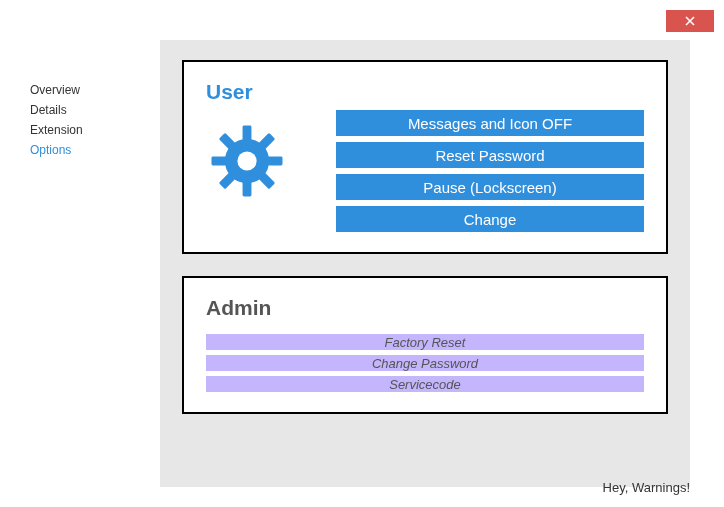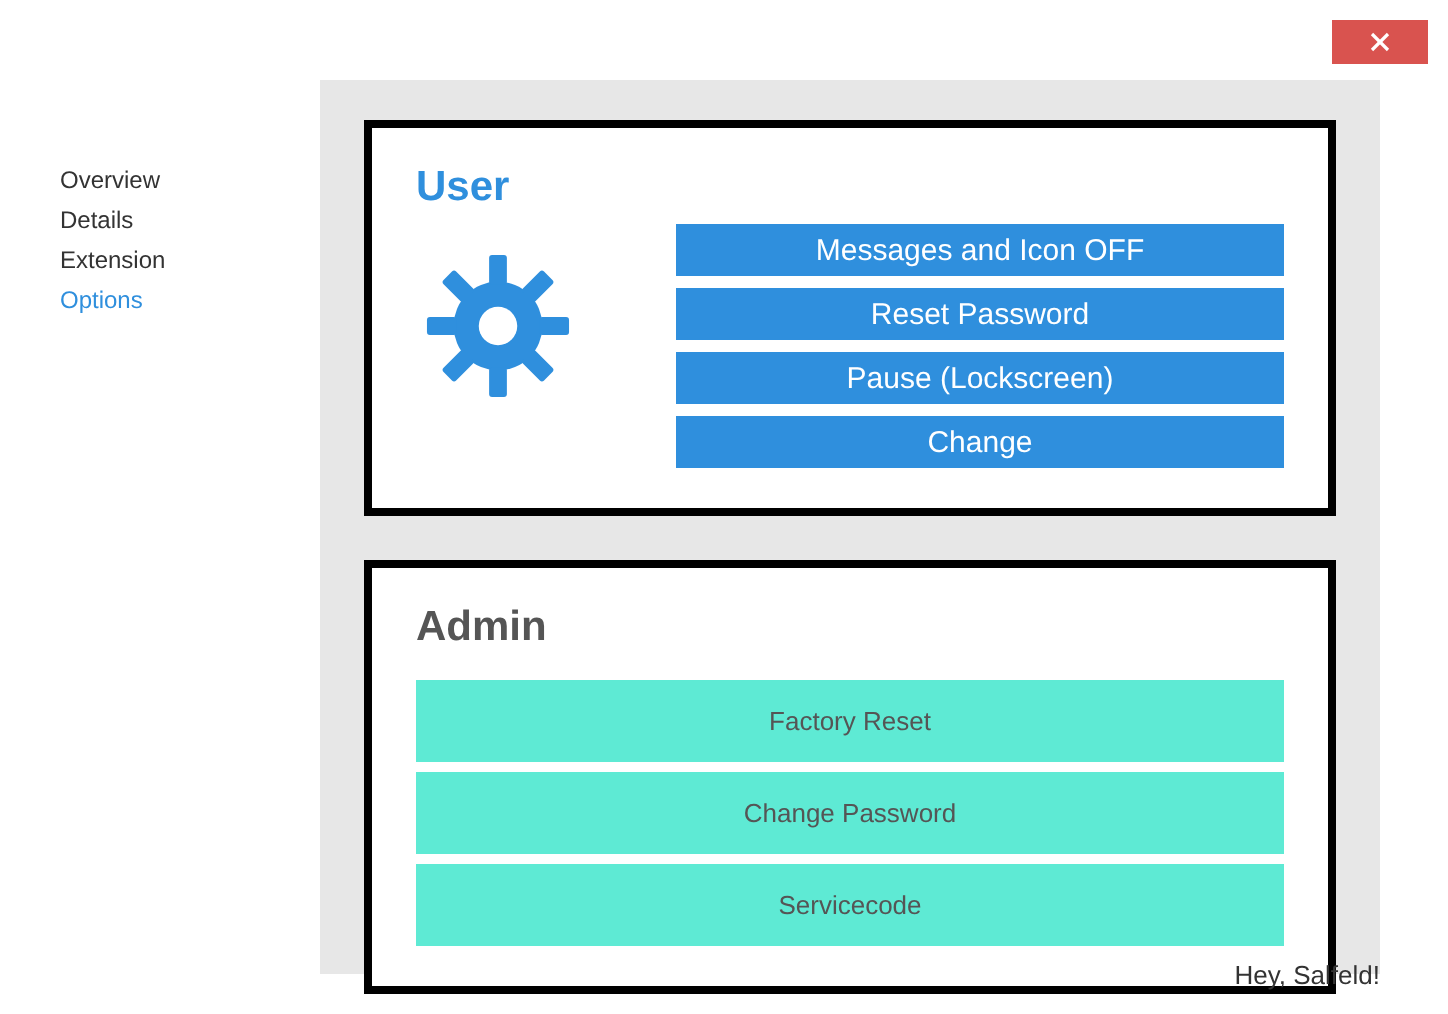--- a/index.html
+++ b/index.html
@@ -52,21 +52,21 @@
   .sidebar-item.active { color: #2f8fdd; }
   .main {
     flex: 1;
     background: #e7e7e7;
     padding: 20px 22px 16px 22px;
     display: flex;
     flex-direction: column;
   }
   .panel {
     background: #fff;
-    border: 4px solid #000000;
+    border: 2px solid #000000;
     padding: 18px 22px 20px 22px;
   }
   .panel + .panel { margin-top: 22px; }
   .panel-user .panel-header { color: #2f8fdd; font-weight: 700; font-size: 21px; }
   .panel-admin .panel-header { color: #555; font-weight: 700; font-size: 21px; }
   .user-body {
     display: flex;
     margin-top: 6px;
   }
   .gear-wrap {
@@ -101,30 +101,31 @@
     gap: 14px;
     margin-top: 14px;
   }
   .admin-col {
     flex: 1;
     display: flex;
     flex-direction: column;
     gap: 5px;
   }
   .btn-grey {
-    background: #5eead4;
+    background: #c4b5fd;
     color: #555;
     border: none;
-    height: 41px;
+    height: 16px;
     font-size: 13px;
     font-family: inherit;
     cursor: pointer;
     display: flex;
     align-items: center;
     justify-content: center;
+    font-style: italic;
   }
   .footer {
     position: absolute;
     bottom: 12px;
     right: 34px;
     font-size: 13px;
     color: #333;
   }
 </style>
 </head>
@@ -184,14 +185,14 @@
             <button class="btn-grey">Factory Reset</button>
             <button class="btn-grey">Change Password</button>
             <button class="btn-grey">Servicecode</button>
           </div>
         </div>
       </div>
 
     </div>
   </div>
 
-  <div class="footer">Hey, Salfeld!</div>
+  <div class="footer">Hey, Warnings!</div>
 </div>
 
 </body></html>

